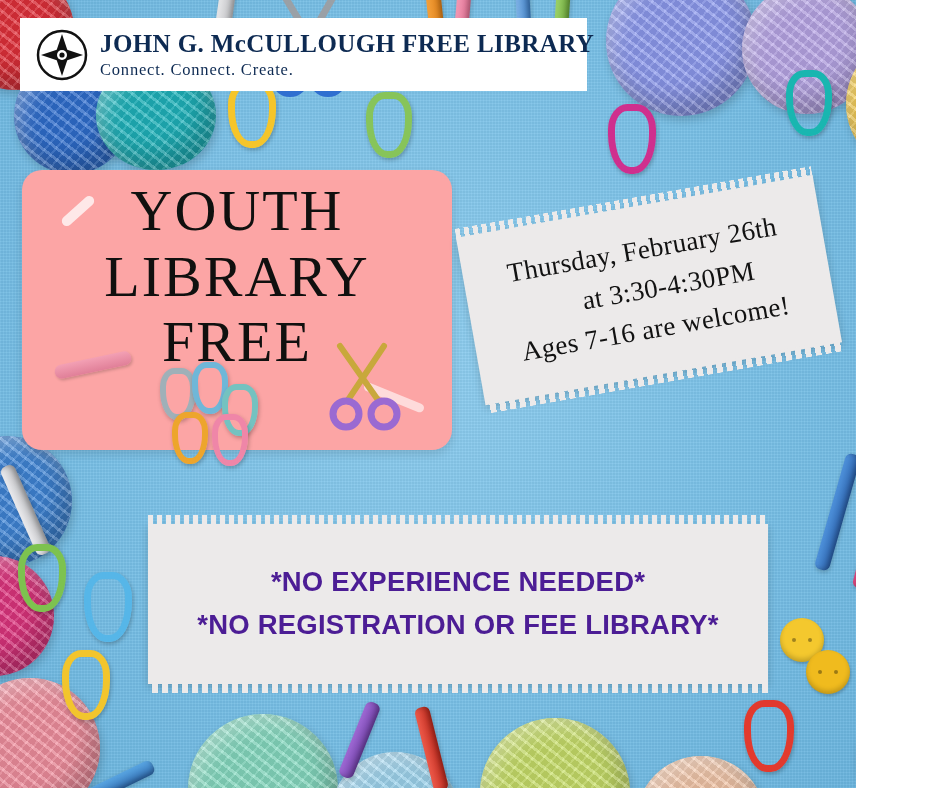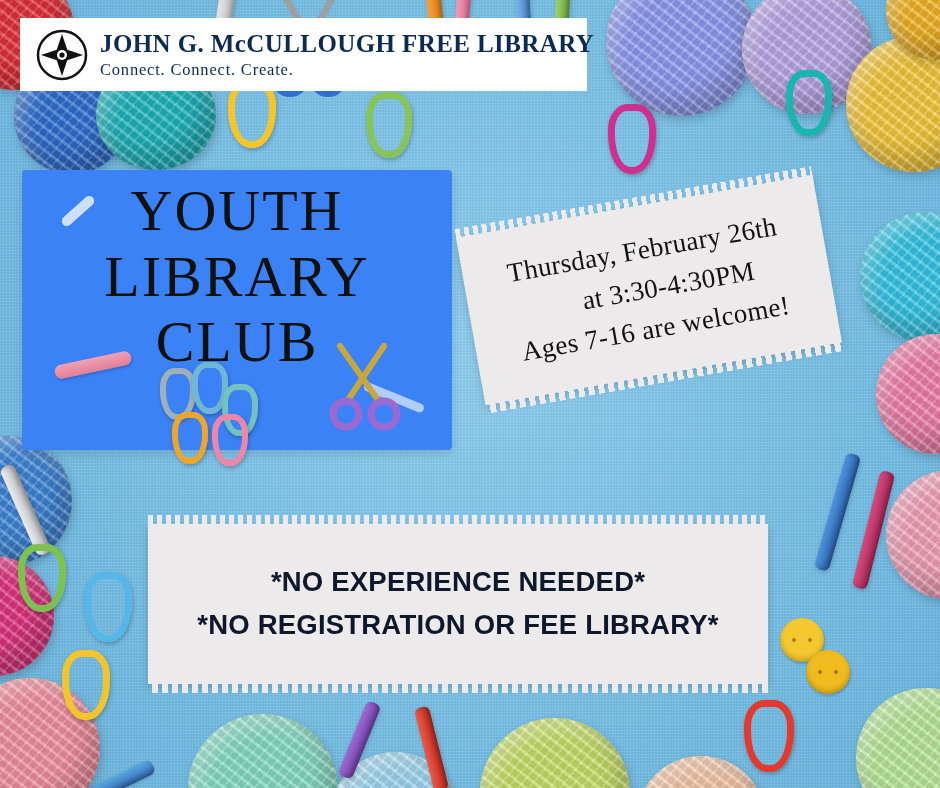--- a/index.html
+++ b/index.html
@@ -8,21 +8,21 @@
   }
   body {
     width: 940px;
     height: 788px;
     overflow: hidden;
     font-family: "Liberation Sans", sans-serif;
   }
 
   .poster {
     position: relative;
-    width: 940px;
+    width: 856px;
     height: 788px;
     background: #7cc3e8;
     overflow: hidden;
   }
 
   
   .bg-base {
     position: absolute;
     inset: 0;
     background:
@@ -128,22 +128,22 @@
     white-space: nowrap;
   }
 
   
   .title-card {
     position: absolute;
     left: 22px;
     top: 170px;
     width: 430px;
     height: 280px;
-    background: #3b82f6;
-    border-radius: 4px;
+    background: #fca5a5;
+    border-radius: 20px;
     box-shadow: 0 4px 10px rgba(0,0,0,.12);
   }
   .title-card .gloss {
     position: absolute;
     width: 40px; height: 10px;
     border-radius: 10px;
     background: rgba(255,255,255,.75);
     transform: rotate(-42deg);
     left: 36px; top: 36px;
   }
@@ -242,21 +242,21 @@
     position: absolute;
     inset: 0;
     display: flex;
     flex-direction: column;
     justify-content: center;
     align-items: center;
     font-family: "Liberation Sans", sans-serif;
     font-weight: 700;
     font-size: 27.5px;
     line-height: 1.55;
-    color: #0f172a;
+    color: #4c1d95;
     letter-spacing: .2px;
     text-align: center;
   }
 </style>
 </head>
 <body>
 
 <div class="poster">
 
   <div class="bg-base"></div>
@@ -332,21 +332,21 @@
       <div class="logo-tagline">Connect. Connect. Create.</div>
     </div>
   </div>
 
   <div class="title-card">
     <div class="gloss"></div>
     <div class="gloss2"></div>
     <div class="title-text">
       <div>YOUTH</div>
       <div>LIBRARY</div>
-      <div>CLUB</div>
+      <div>FREE</div>
     </div>
     <div class="card-hook"></div>
     <div class="card-scissors">
       <svg width="90" height="92" viewBox="0 0 90 92">
         <g stroke="#c8a83c" stroke-width="6" fill="none" stroke-linecap="round">
           <line x1="18" y1="4" x2="56" y2="58"></line>
           <line x1="62" y1="4" x2="26" y2="58"></line>
         </g>
         <circle cx="62" cy="72" r="13" fill="none" stroke="#9a6ad2" stroke-width="7"></circle>
         <circle cx="24" cy="72" r="13" fill="none" stroke="#9a6ad2" stroke-width="7"></circle>

